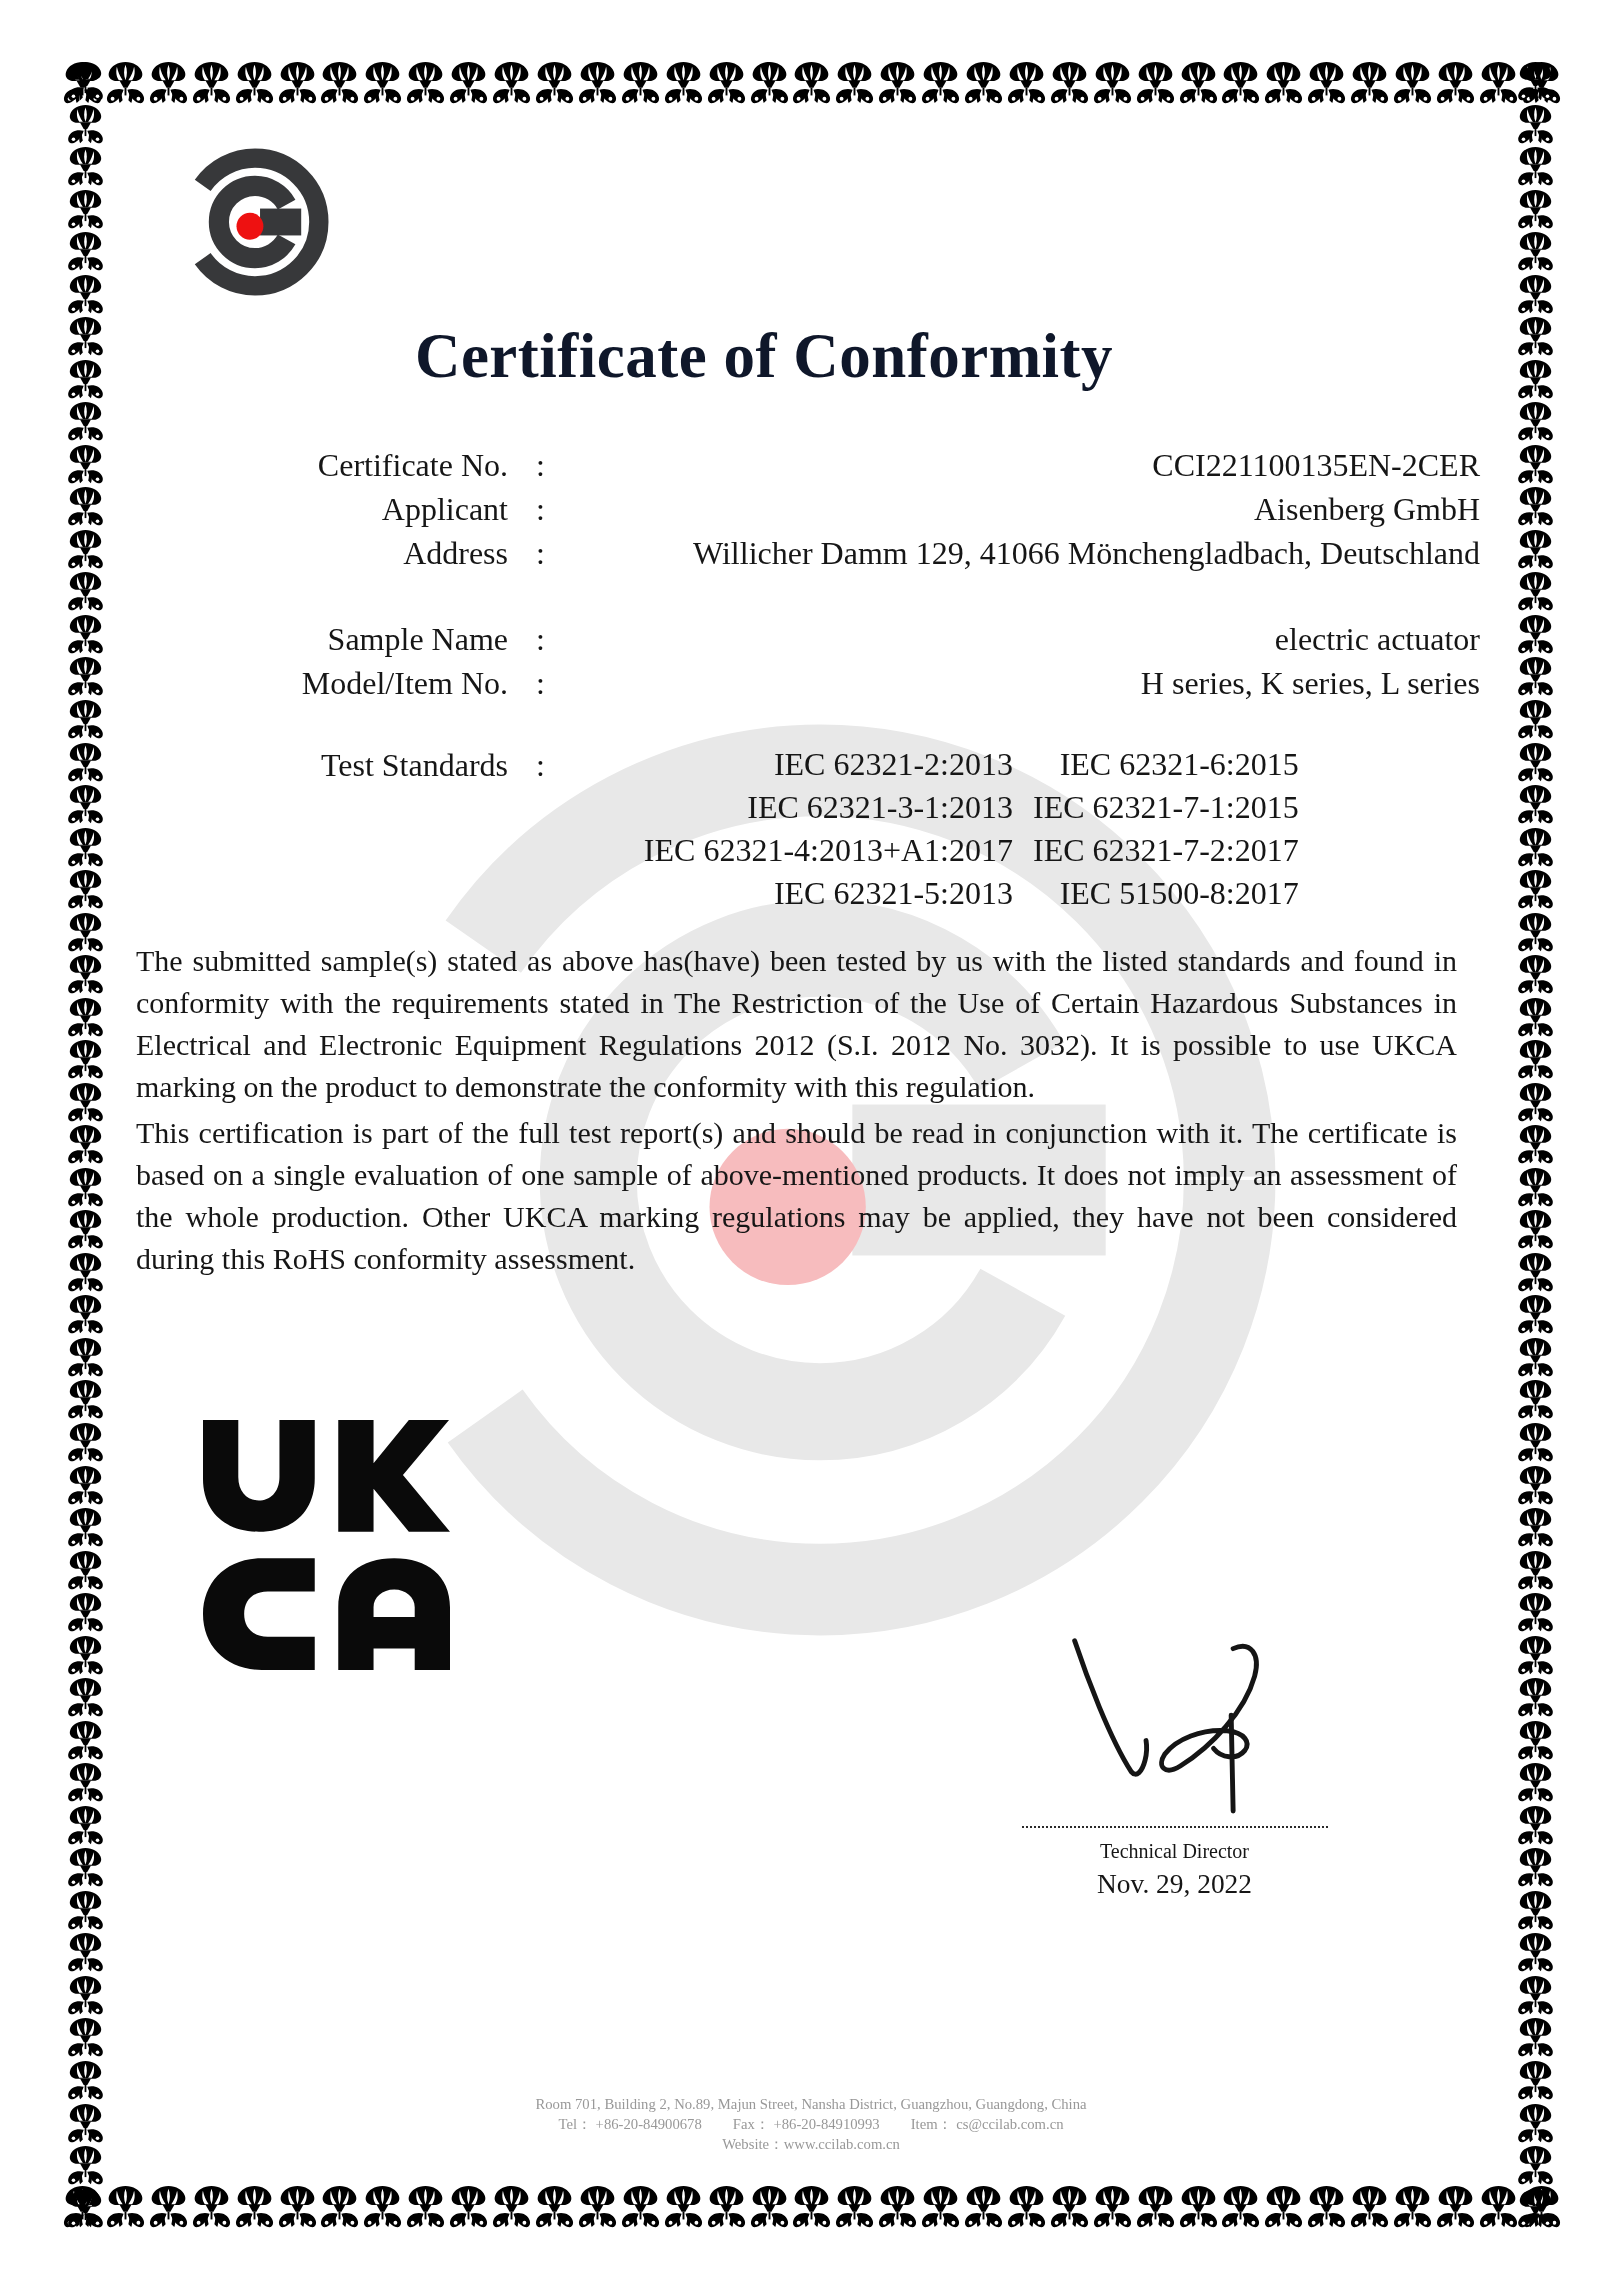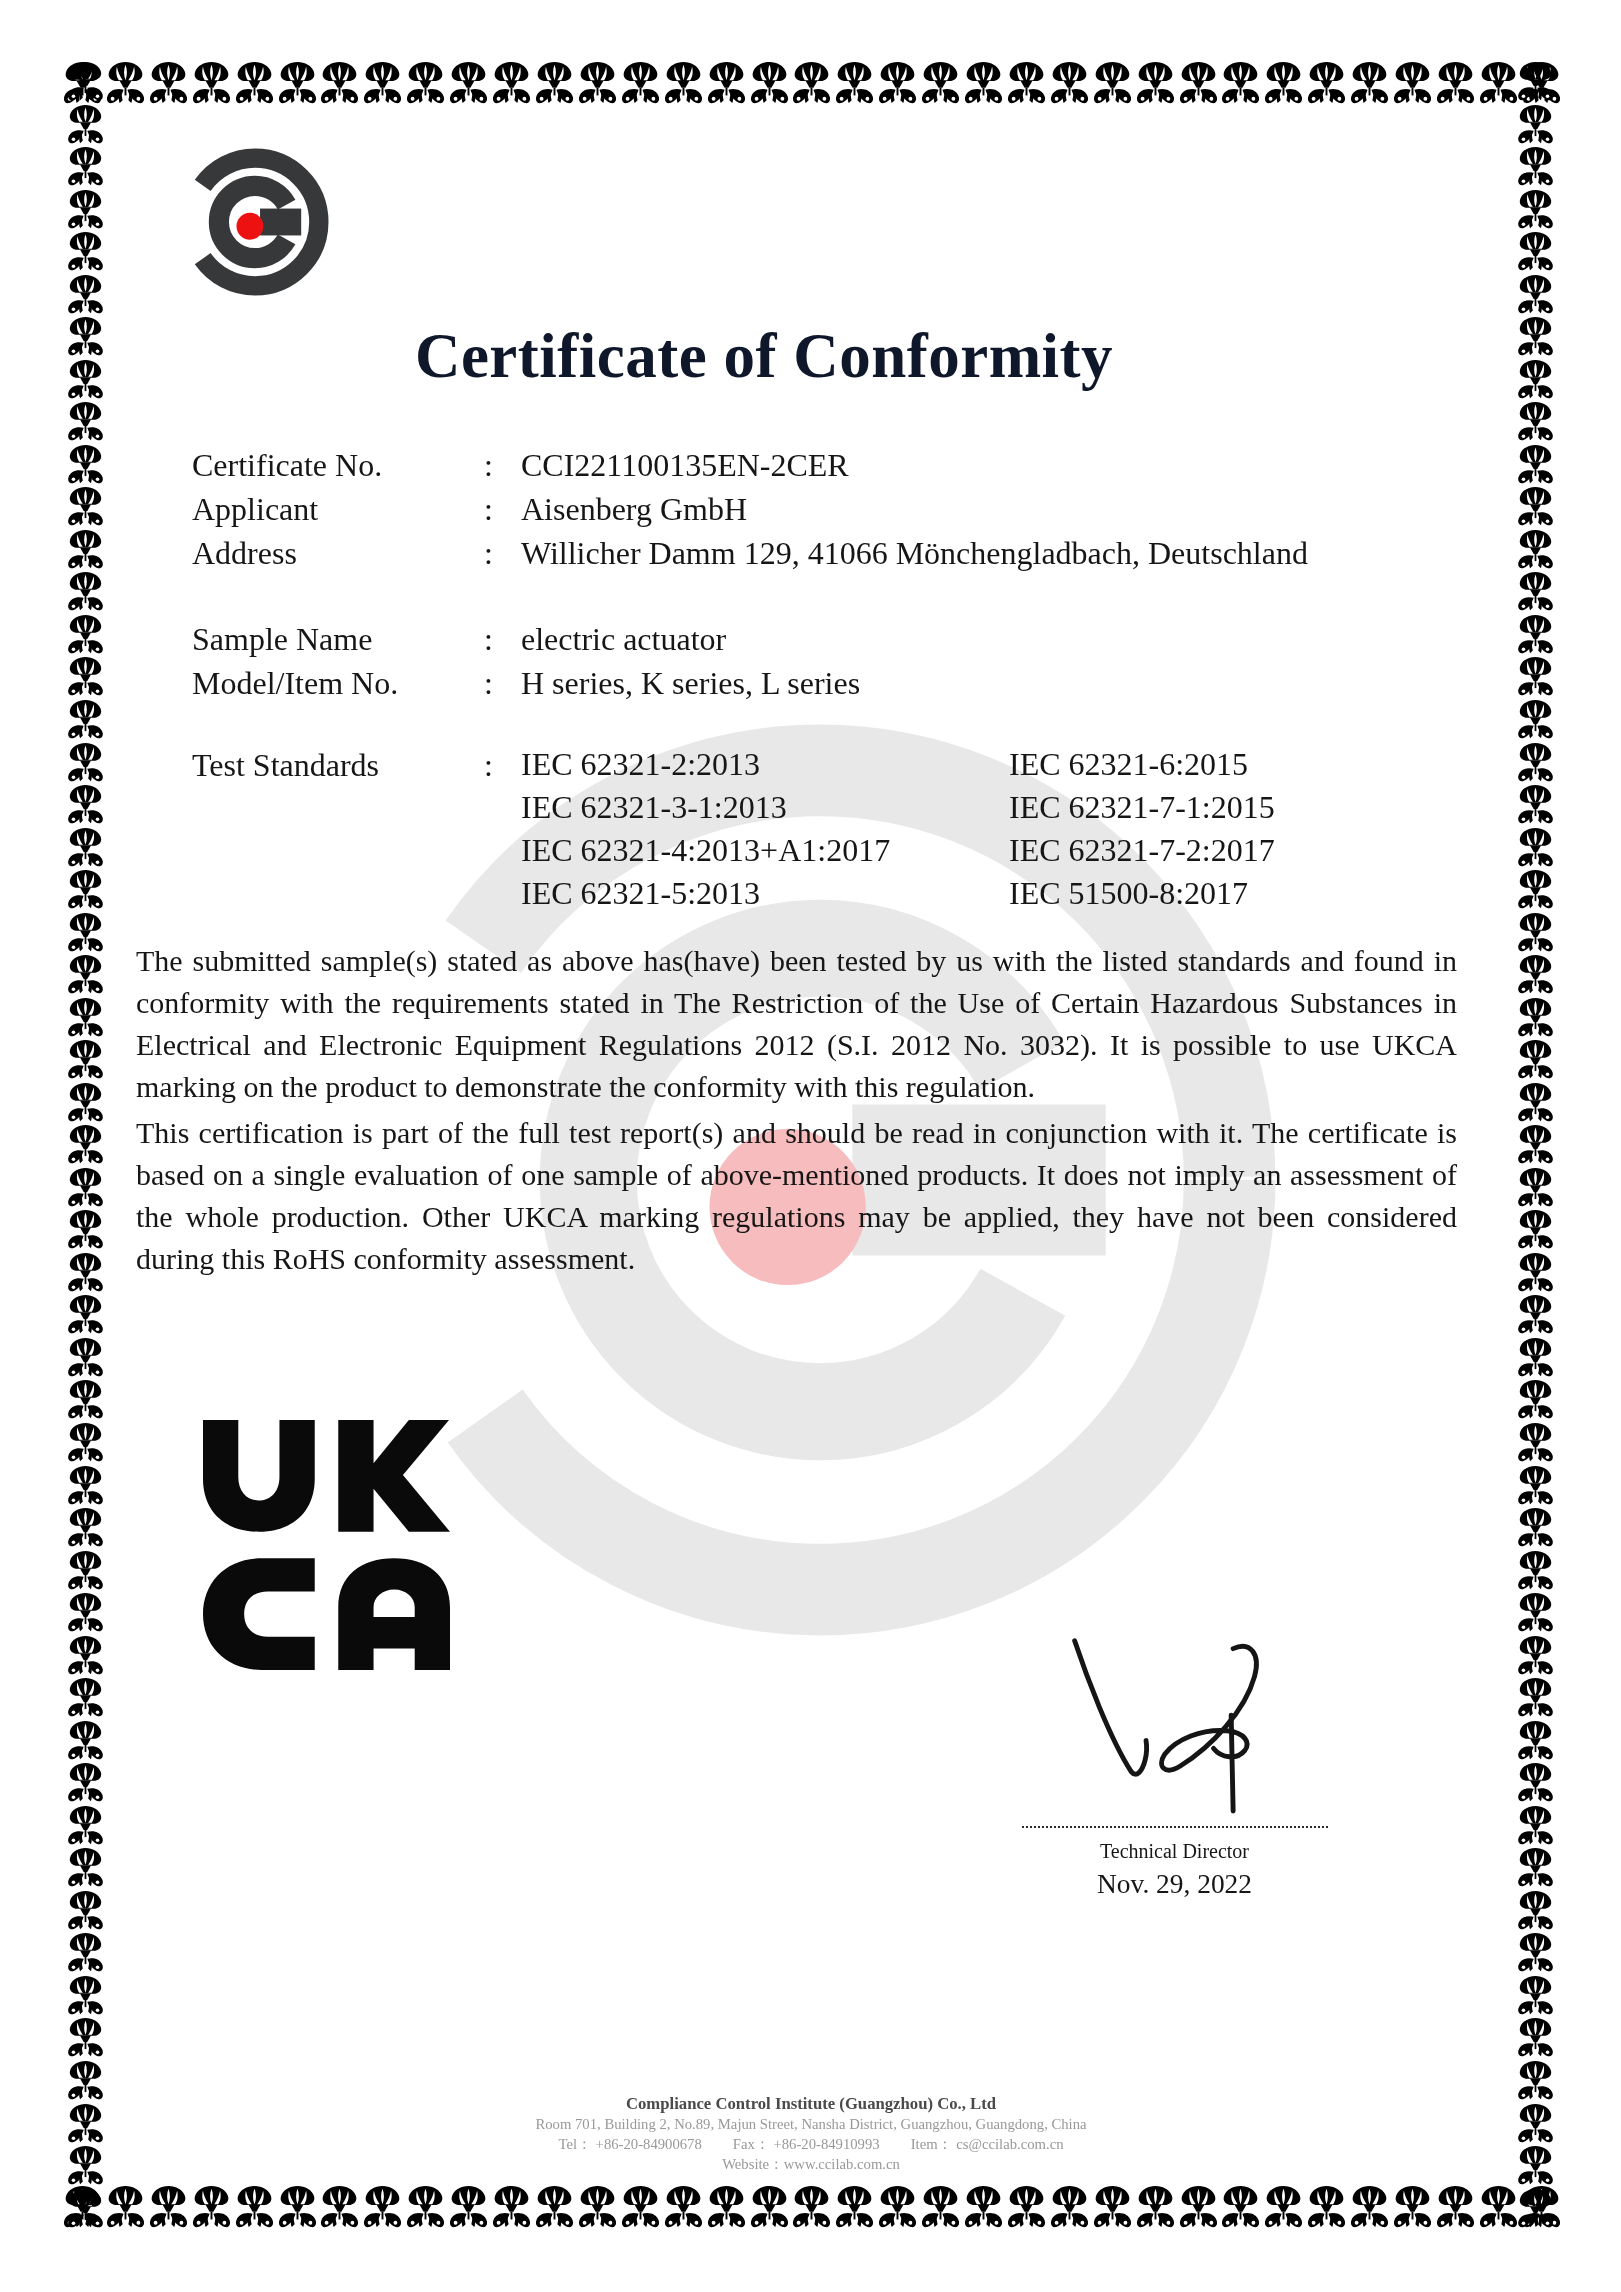--- a/index.html
+++ b/index.html
@@ -22,21 +22,21 @@
   .watermark { position:absolute; left:281px; top:641px; width:1078px; height:1078px; z-index:0; }
 
   
   .logo { position:absolute; left:171px; top:138px; width:168px; height:168px; z-index:3; }
   .title {
     position:absolute; left:274px; top:320px; width:980px; text-align:center;
     font-size:63px; font-weight:bold; letter-spacing:0.5px; color:#0f172a; z-index:3;
   }
 
   
-  .fields { position:absolute; left:192px; width:1264px; z-index:3; font-size:32px; }
+  .fields { position:absolute; left:216px; width:1264px; z-index:3; font-size:32px;text-align:right; }
   .fblock1 { top:443px; }
   .fblock2 { top:617px; }
   .fblock3 { top:743px; }
   .frow { display:flex; line-height:44px; }
   .flabel { width:292px; flex:0 0 auto; }
   .fcolon { width:37px; flex:0 0 auto; }
   .fvalue { flex:1; }
   .std-cols { display:flex;gap:20px; }
   .std-col { line-height:43px; }
   .std-left { width:468px; flex:0 0 auto; }
@@ -706,21 +706,20 @@
     <path d="M176,98 L178,196"></path>
   </svg>
 
   <div class="signoff">
     <div class="dotline"></div>
     <div class="role">Technical Director</div>
     <div class="sigdate">Nov. 29, 2022</div>
   </div>
 
   <div class="footer">
-    <div class="f1">Compliance Control Institute (Guangzhou) Co., Ltd</div>
     <div class="f2">Room 701, Building 2, No.89, Majun Street, Nansha District, Guangzhou, Guangdong, China</div>
     <div class="f3">
       <span class="fseg"><span class="lab">Tel：</span><span>+86-20-84900678</span></span>
       <span class="fseg"><span class="lab">Fax：</span><span>+86-20-84910993</span></span>
       <span class="fseg"><span class="lab">Item：</span><span>cs@ccilab.com.cn</span></span>
     </div>
     <div class="f4">
       <span class="lab">Website：</span><span>www.ccilab.com.cn</span>
     </div>
   </div>

